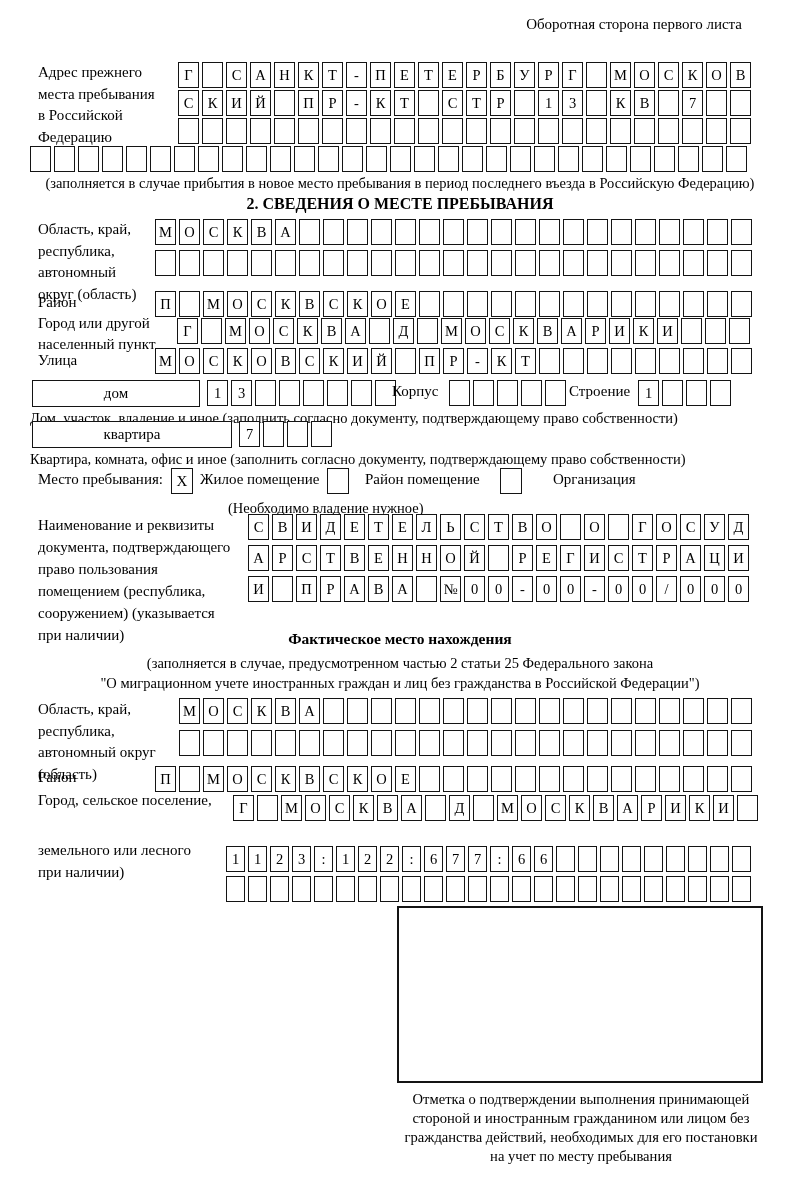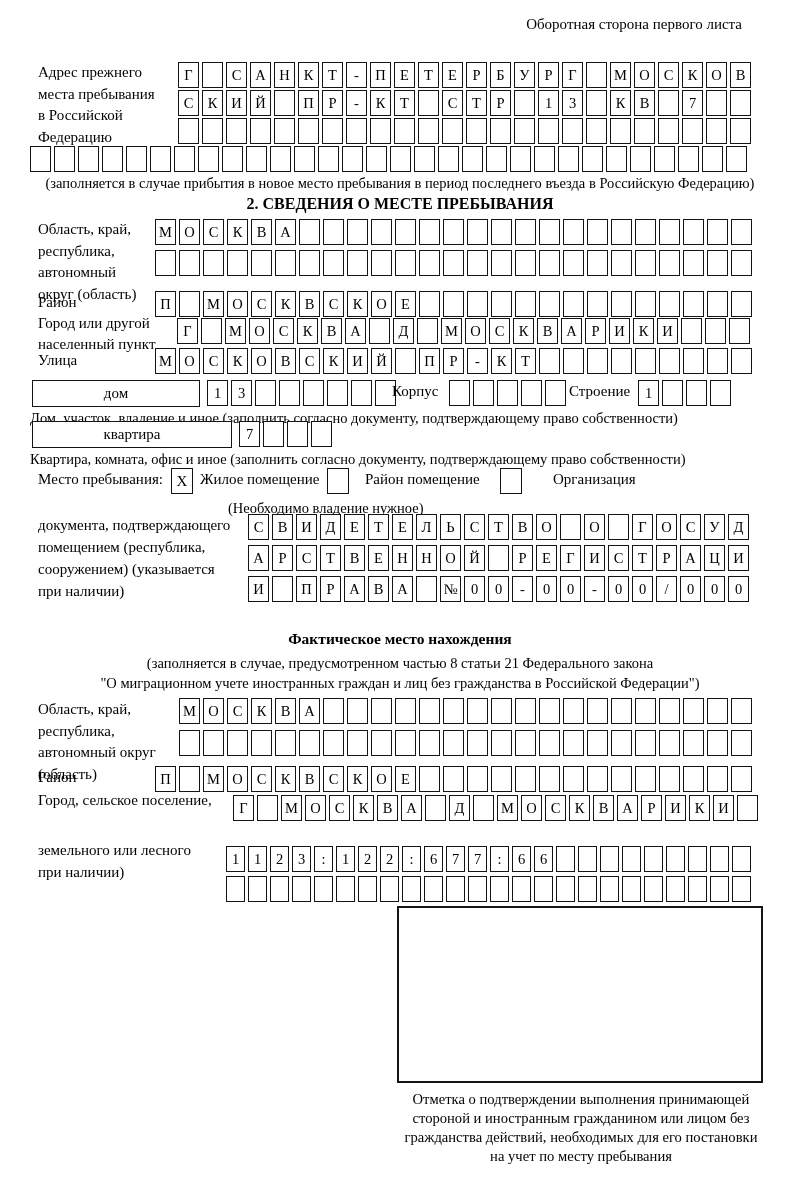--- a/index.html
+++ b/index.html
@@ -336,21 +336,23 @@
 <div class="abs lbl-sm" style="left:38px;top:471px;">Место пребывания:</div>
 <div class="abs checkbox" style="left:171px;top:468px;">X</div>
 <div class="abs lbl-sm" style="left:200px;top:471px;">Жилое помещение</div>
 <div class="abs checkbox" style="left:327px;top:468px;"></div>
 <div class="abs lbl-sm" style="left:365px;top:471px;">Район помещение</div>
 <div class="abs checkbox" style="left:500px;top:468px;"></div>
 <div class="abs lbl-sm" style="left:553px;top:471px;">Организация</div>
 <div class="abs note" style="left:228px;top:500px;">(Необходимо владение нужное)</div>
 
 <div class="abs lbl" style="left:38px;top:514px;width:210px;line-height:22px;">
+    <div>Наименование и реквизиты</div>
     <div>документа, подтверждающего</div>
+    <div>право пользования</div>
     <div>помещением (республика,</div>
     <div>сооружением) (указывается</div>
     <div>при наличии)</div>
   </div>
 <div class="abs boxrow" style="left:248px;top:514px;">
     <span class="cell" style="width: 21px;">С</span>
     <span class="cell" style="width: 21px;">В</span>
     <span class="cell" style="width: 21px;">И</span>
     <span class="cell" style="width: 21px;">Д</span>
     <span class="cell" style="width: 21px;">Е</span>
@@ -412,21 +414,21 @@
     <span class="cell" style="width: 21px;">-</span>
     <span class="cell" style="width: 21px;">0</span>
     <span class="cell" style="width: 21px;">0</span>
     <span class="cell" style="width: 21px;">/</span>
     <span class="cell" style="width: 21px;">0</span>
     <span class="cell" style="width: 21px;">0</span>
     <span class="cell" style="width: 21px;">0</span>
   </div>
 
 <div class="abs center bold" style="top:630px;font-size:15.5px;">Фактическое место нахождения</div>
-<div class="abs note center" style="top:655px;">(заполняется в случае, предусмотренном частью 8 статьи 21 Федерального закона</div>
+<div class="abs note center" style="top:655px;">(заполняется в случае, предусмотренном частью 2 статьи 25 Федерального закона</div>
 <div class="abs note center" style="top:675px;">"О миграционном учете иностранных граждан и лиц без гражданства в Российской Федерации")</div>
 
 <div class="abs lbl" style="left:38px;top:699px;width:145px;">
     <div>Область, край,</div>
     <div>республика,</div>
     <div>автономный округ</div>
     <div>(область)</div>
   </div>
 <div class="abs boxrow" style="left:179px;top:698px;">
     <span class="cell" style="width: 21px;">М</span>

